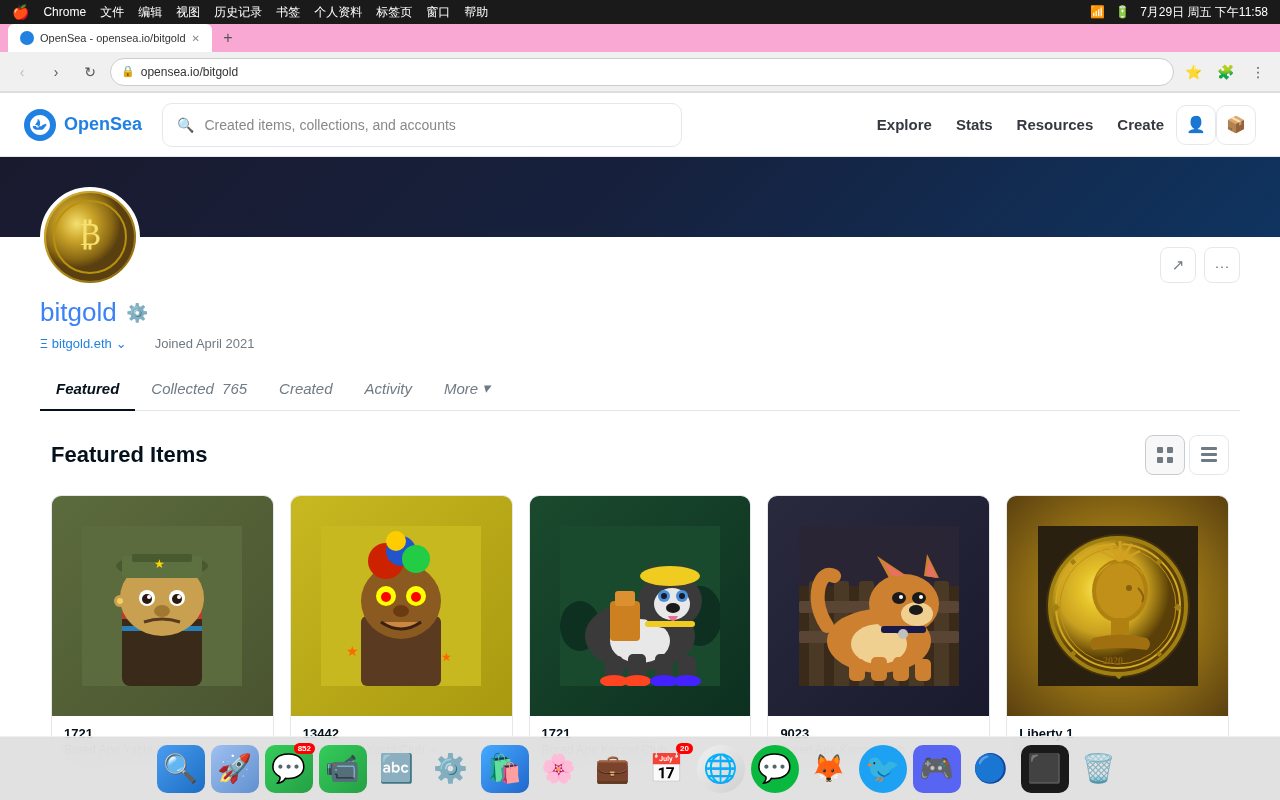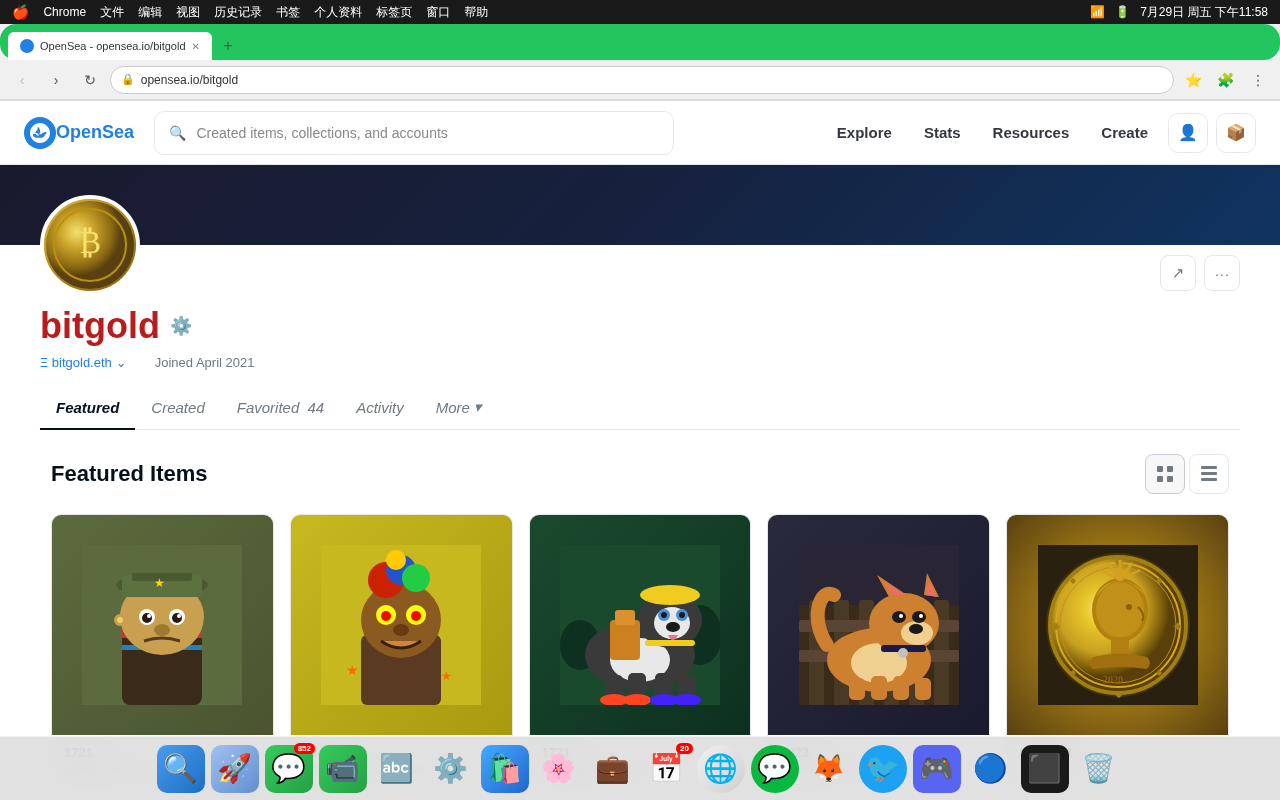--- a/index.html
+++ b/index.html
@@ -19,27 +19,26 @@
     .mac-bar-left { display: flex; gap: 14px; align-items: center; }
     .mac-bar-right { display: flex; gap: 10px; align-items: center; }
     .apple-icon { font-size: 14px; }
 
     
     .browser-chrome {
       background: #f0f0f0;
       border-bottom: 1px solid #ddd;
     }
     .browser-tabs {
-      height: 36px;
-      background: #22c55e;
+      height: 28px;
+      background: #f9a8d4;
       display: flex;
       align-items: flex-end;
       padding: 0 8px;
       gap: 2px;
-      border-radius: 16px;
     }
     .browser-tab {
       height: 28px;
       background: #f0f0f0;
       border-radius: 6px 6px 0 0;
       display: flex;
       align-items: center;
       padding: 0 12px;
       font-size: 11px;
       gap: 6px;
@@ -103,21 +102,21 @@
       padding: 0 24px;
       gap: 20px;
       background: #fff;
       position: sticky;
       top: 0;
       z-index: 100;
     }
     .opensea-logo {
       display: flex;
       align-items: center;
-      gap: 0;
+      gap: 8px;
       font-size: 18px;
       font-weight: 700;
       color: #2081e2;
       text-decoration: none;
       flex-shrink: 0;
     }
     .opensea-logo-icon {
       width: 32px;
       height: 32px;
       background: #2081e2;
@@ -137,21 +136,20 @@
       display: flex;
       align-items: center;
       padding: 0 14px;
       gap: 10px;
       color: #888;
       font-size: 14px;
     }
     .header-nav {
       display: flex;
       align-items: center;
-      gap: 8px;
       margin-left: auto;
     }
     .header-nav-item {
       padding: 8px 12px;
       font-size: 15px;
       font-weight: 600;
       color: #353840;
       cursor: pointer;
       border-radius: 8px;
     }
@@ -205,23 +203,23 @@
       padding-top: 60px;
       padding-left: 0;
     }
     .profile-name-row {
       display: flex;
       align-items: center;
       gap: 10px;
       margin-bottom: 8px;
     }
     .profile-name {
-      font-size: 36px;
-      font-weight: 700;
-      color: #b91c1c;
+      font-size: 26px;
+      font-weight: 400;
+      color: #3b82f6;
     }
     .profile-gear-icon {
       color: #707a83;
       font-size: 18px;
       cursor: pointer;
     }
     .profile-meta {
       display: flex;
       align-items: center;
       gap: 16px;
@@ -526,25 +524,25 @@
     <div class="profile-actions-right">
       <div class="profile-action-btn">↗</div>
       <div class="profile-action-btn">···</div>
     </div>
 
     <div class="profile-tabs">
       <div class="profile-tab active">
         <span>Featured</span>
       </div>
       <div class="profile-tab">
+        <span>Collected</span>
+        <span class="tab-badge">765</span>
+      </div>
+      <div class="profile-tab">
         <span>Created</span>
-      </div>
-      <div class="profile-tab">
-        <span>Favorited</span>
-        <span class="tab-badge">44</span>
       </div>
       <div class="profile-tab">
         <span>Activity</span>
       </div>
       <div class="profile-tab" style="display:flex;align-items:center;gap:4px;">
         <span>More</span>
         <span>▾</span>
       </div>
     </div>
   </div>

